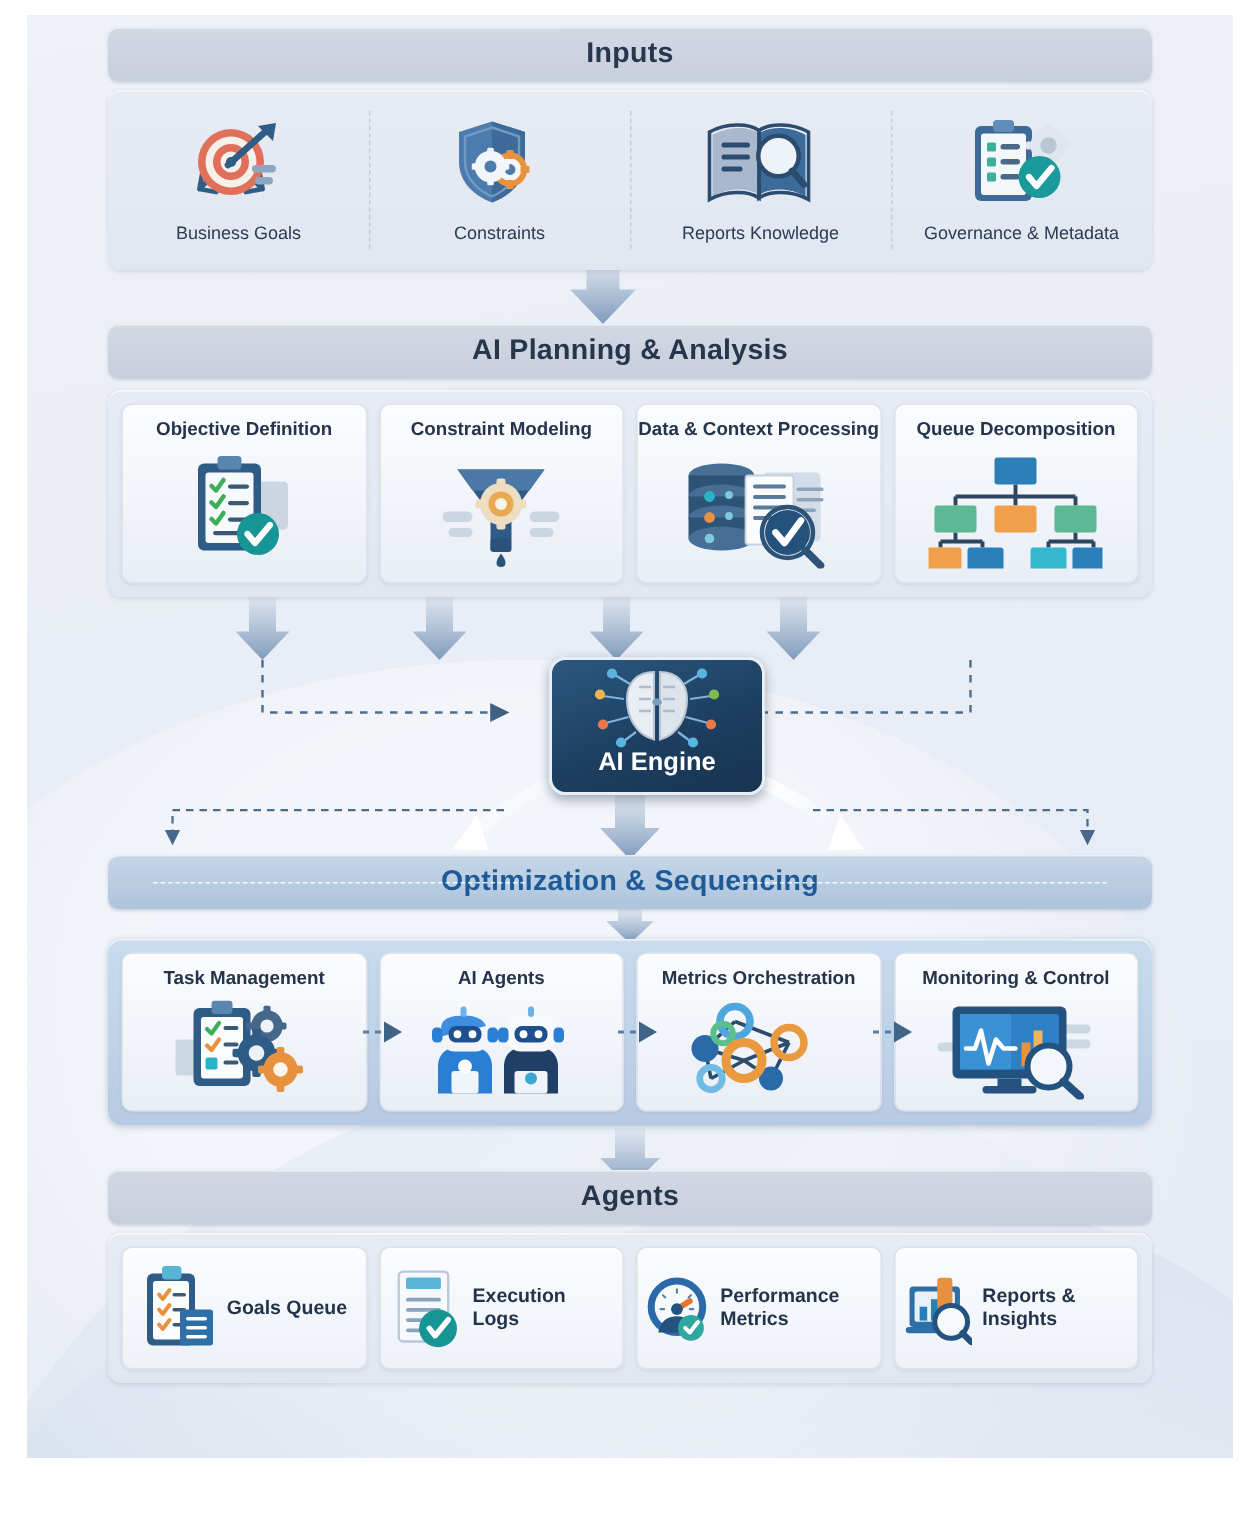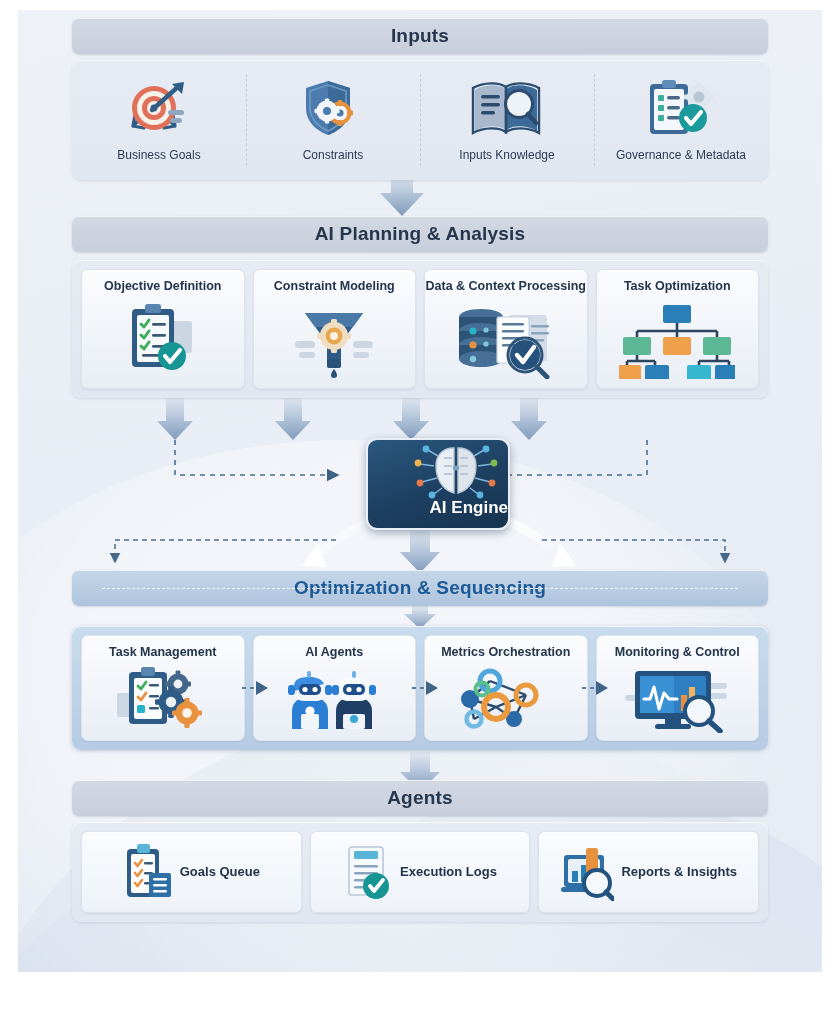--- a/index.html
+++ b/index.html
@@ -104,21 +104,21 @@
   }
   .ocard-label { font-size: 13px; color: #22334a; font-weight: 600; line-height: 1.15; }
 
   
   .engine {
     position: absolute; left: 348px; top: 428px; width: 144px; height: 92px;
     border-radius: 11px;
     background: linear-gradient(160deg,#2b5880 0%,#1d3f60 55%,#173450 100%);
     border: 2px solid #e9eef6;
     box-shadow: 0 3px 8px rgba(25,50,80,.38);
-    display: flex; flex-direction: column; align-items: flex-end; justify-content: flex-start;
+    display: flex; flex-direction: column; align-items: center; justify-content: flex-start;
     padding-top: 4px;
   }
   .engine-label { color: #fff; font-size: 17px; font-weight: 600; margin-top: -2px; }
 
   svg { display: block; }
   .connectors { position: absolute; left: 0; top: 0; width: 804px; height: 962px; pointer-events: none; }
 </style>
 </head>
 <body>
 
@@ -268,21 +268,21 @@
               <path d="M66,6 C55,0 40,0 33,5 V50 C40,45 55,45 66,51 Z" fill="none" stroke="#2b4c6f" stroke-width="2.4"></path>
               <g fill="#2b4c6f">
                 <rect x="8" y="13" width="19" height="3.4" rx="1.7"></rect>
                 <rect x="8" y="21" width="19" height="3.4" rx="1.7"></rect>
                 <rect x="8" y="29" width="14" height="3.4" rx="1.7"></rect>
               </g>
               <circle cx="46" cy="22" r="13.5" fill="#eef3f8" stroke="#2b4c6f" stroke-width="3"></circle>
               <path d="M55,32 L63,41" stroke="#2b4c6f" stroke-width="4.5" stroke-linecap="round"></path>
             </g>
           </svg>
-          <span class="input-label">Inputs Knowledge</span>
+          <span class="input-label">Reports Knowledge</span>
         </div>
 
         <div class="input-cell">
           <svg width="78" height="60" viewBox="0 0 78 60">
             <g transform="translate(6,2)">
               <rect x="2" y="4" width="38" height="50" rx="4" fill="#3d6b99"></rect>
               <rect x="6" y="9" width="30" height="41" rx="2" fill="#f5f8fb"></rect>
               <rect x="14" y="0" width="14" height="8" rx="2.5" fill="#5f8cb8"></rect>
               <g>
                 <rect x="10" y="15" width="6" height="6" rx="1" fill="#3fae9a"></rect>
@@ -406,21 +406,21 @@
               </g>
               <circle cx="72" cy="52" r="15" fill="#25527c"></circle>
               <path d="M64,52 L70,59 L81,44" stroke="#fff" stroke-width="4.4" fill="none" stroke-linecap="round" stroke-linejoin="round"></path>
               <circle cx="72" cy="52" r="17" fill="none" stroke="#2d5377" stroke-width="3"></circle>
               <path d="M84,64 L94,74" stroke="#2d5377" stroke-width="5" stroke-linecap="round"></path>
             </svg>
           </div>
         </div>
 
         <div class="card">
-          <span class="card-title">Task Optimization</span>
+          <span class="card-title">Queue Decomposition</span>
           <div class="card-art">
             <svg width="116" height="76" viewBox="0 0 116 76">
               <g stroke="#2c4660" stroke-width="2.6" fill="none">
                 <path d="M58,20 V28 M18,28 H98 M18,28 V34 M58,28 V34 M98,28 V34"></path>
                 <path d="M18,52 V58 M98,52 V58"></path>
                 <path d="M8,58 H36 M80,58 H110"></path>
                 <path d="M8,58 V62 M36,58 V62 M80,58 V62 M110,58 V62"></path>
               </g>
               <rect x="44" y="2" width="28" height="18" rx="2" fill="#2a7fb8"></rect>
               <rect x="4" y="34" width="28" height="18" rx="2" fill="#5cb894"></rect>
@@ -653,20 +653,35 @@
               <rect x="11" y="29" width="24" height="2.6" rx="1.3"></rect>
               <rect x="11" y="36" width="18" height="2.6" rx="1.3"></rect>
               <rect x="11" y="43" width="14" height="2.6" rx="1.3"></rect>
             </g>
             <circle cx="33" cy="43" r="13" fill="#179494"></circle>
             <path d="M27,43 L31,48 L40,37" stroke="#fff" stroke-width="3.8" fill="none" stroke-linecap="round" stroke-linejoin="round"></path>
           </svg>
           <span class="ocard-label">Execution Logs</span>
         </div>
 
+        <div class="ocard">
+          <svg width="54" height="58" viewBox="0 0 54 58">
+            <circle cx="26" cy="28" r="22" fill="none" stroke="#2a6aa8" stroke-width="6"></circle>
+            <circle cx="26" cy="28" r="16" fill="#f7fafc"></circle>
+            <g stroke="#5a7da1" stroke-width="1.8" stroke-linecap="round">
+              <path d="M14,18 L16,20 M26,13 L26,16 M38,18 L36,20 M12,30 L15,30 M40,30 L37,30"></path>
+            </g>
+            <path d="M26,30 L37,23" stroke="#e8742f" stroke-width="5" stroke-linecap="round"></path>
+            <circle cx="26" cy="30" r="5" fill="#24527f"></circle>
+            <path d="M10,50 C12,40 18,36 26,36 C34,36 40,40 42,50 Z" fill="#24527f"></path>
+            <circle cx="38" cy="46" r="11" fill="#2fa9a0"></circle>
+            <path d="M33,46 L37,50 L44,41" stroke="#fff" stroke-width="3.4" fill="none" stroke-linecap="round" stroke-linejoin="round"></path>
+          </svg>
+          <span class="ocard-label">Performance Metrics</span>
+        </div>
 
         <div class="ocard">
           <svg width="54" height="58" viewBox="0 0 54 58">
             <rect x="4" y="12" width="40" height="32" rx="3" fill="#2f6fa8"></rect>
             <rect x="8" y="16" width="32" height="24" rx="2" fill="#e9f1f8"></rect>
             <g>
               <rect x="12" y="28" width="6" height="11" fill="#2a7fb8"></rect>
               <rect x="21" y="22" width="6" height="17" fill="#2a7fb8"></rect>
               <rect x="30" y="31" width="6" height="8" fill="#58c3dc"></rect>
             </g>

